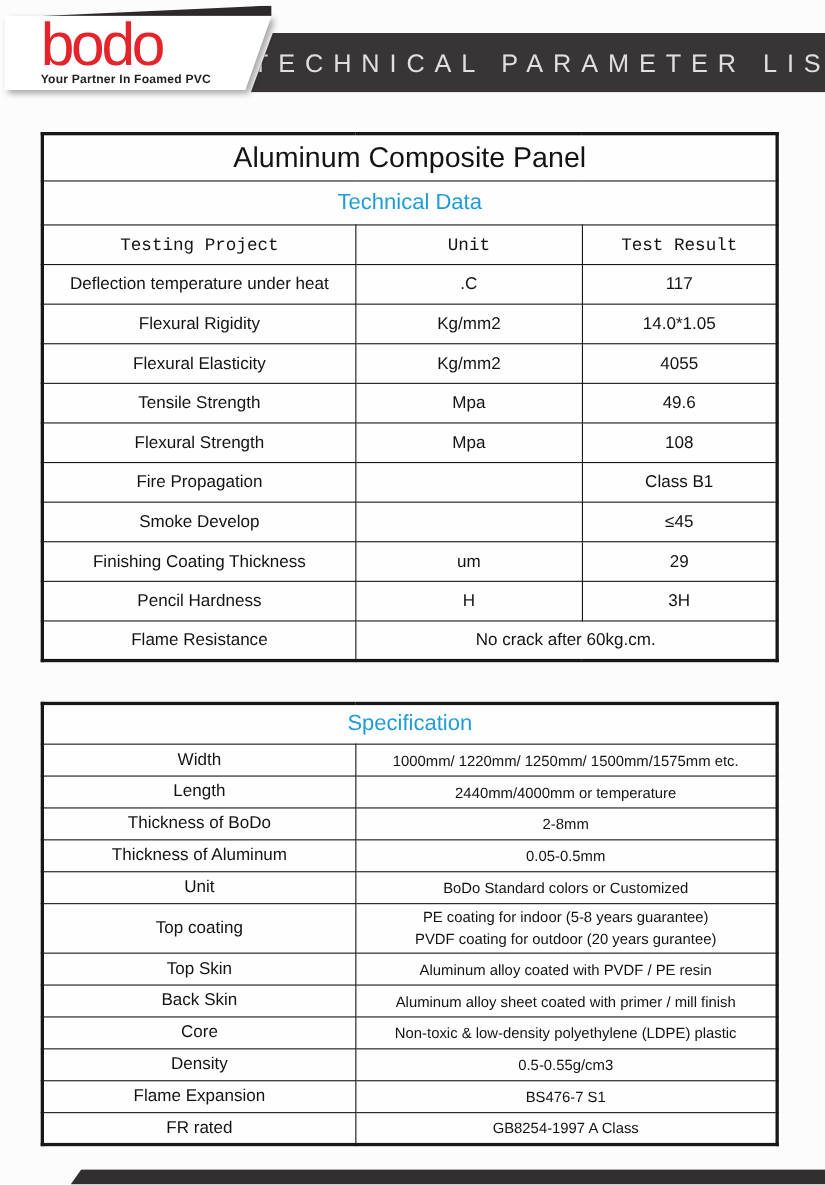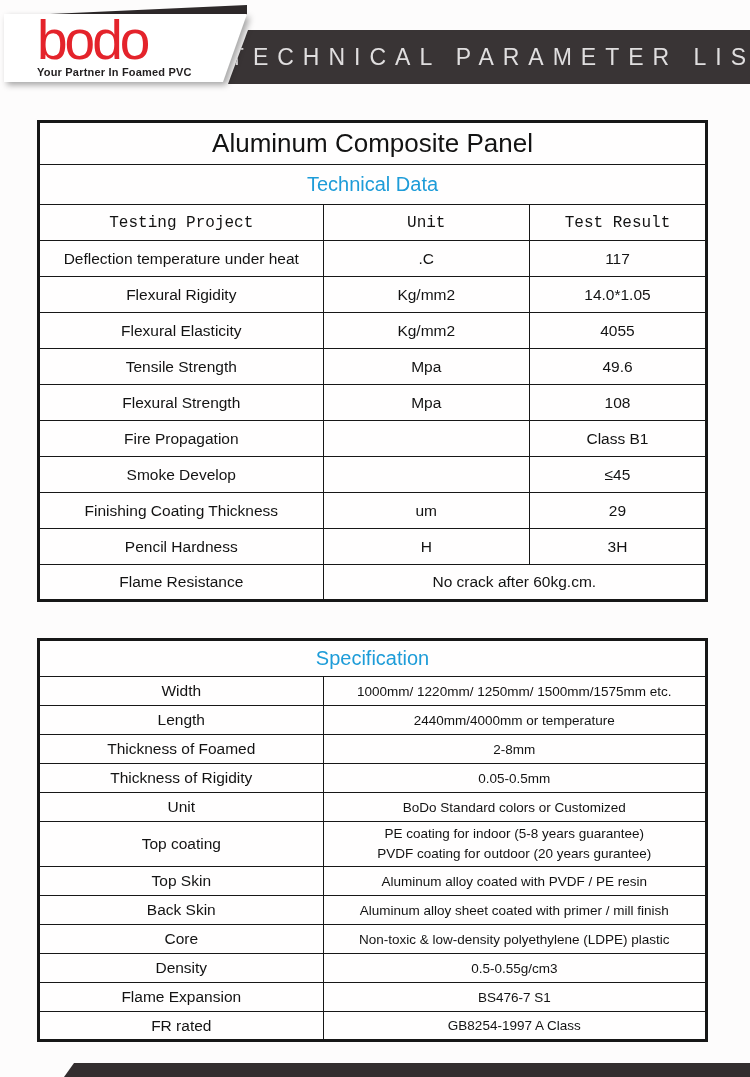--- a/index.html
+++ b/index.html
@@ -173,25 +173,25 @@
     <tbody>
         <tr>
           <td class="c-label">Width</td>
           <td class="c-value">1000mm/ 1220mm/ 1250mm/ 1500mm/1575mm etc.</td>
         </tr>
         <tr>
           <td class="c-label">Length</td>
           <td class="c-value">2440mm/4000mm or temperature</td>
         </tr>
         <tr>
-          <td class="c-label">Thickness of Foamed</td>
+          <td class="c-label">Thickness of BoDo</td>
           <td class="c-value">2-8mm</td>
         </tr>
         <tr>
-          <td class="c-label">Thickness of Rigidity</td>
+          <td class="c-label">Thickness of Aluminum</td>
           <td class="c-value">0.05-0.5mm</td>
         </tr>
         <tr>
           <td class="c-label">Unit</td>
           <td class="c-value">BoDo Standard colors or Customized</td>
         </tr>
         <tr>
           <td class="c-label">Top coating</td>
           <td class="c-value">
             <div class="val-line">PE coating for indoor (5-8 years guarantee)</div>

